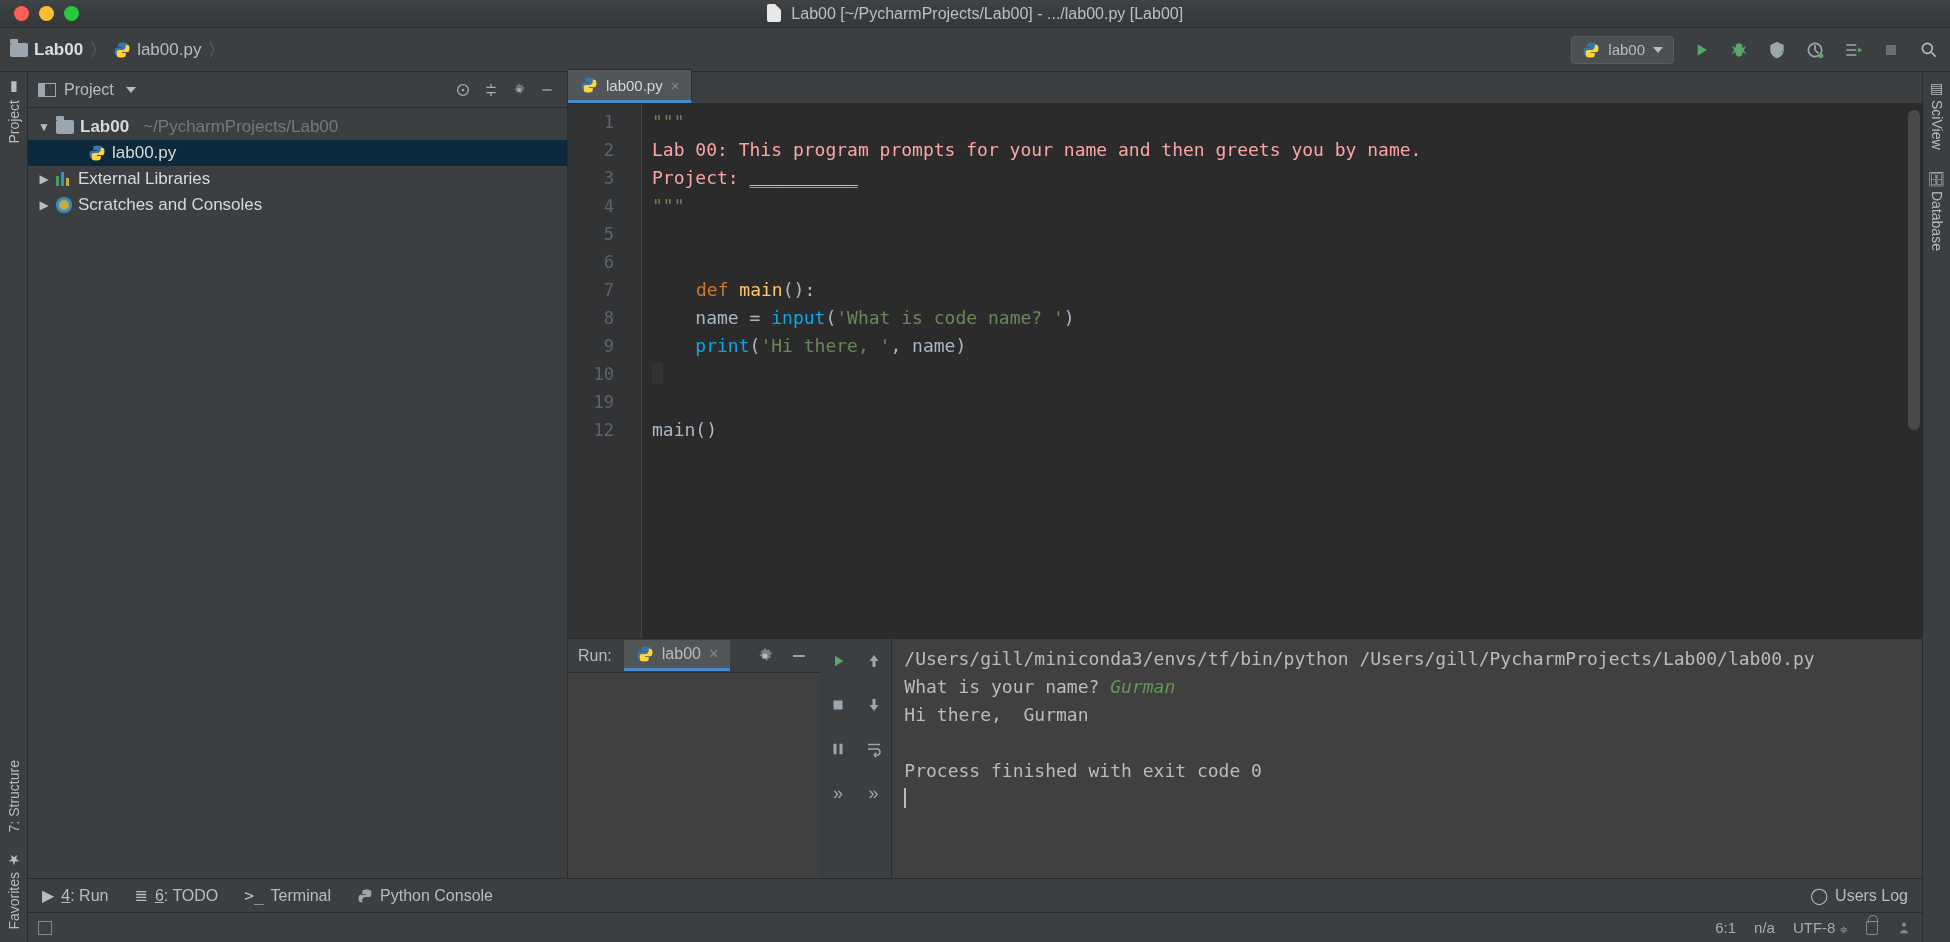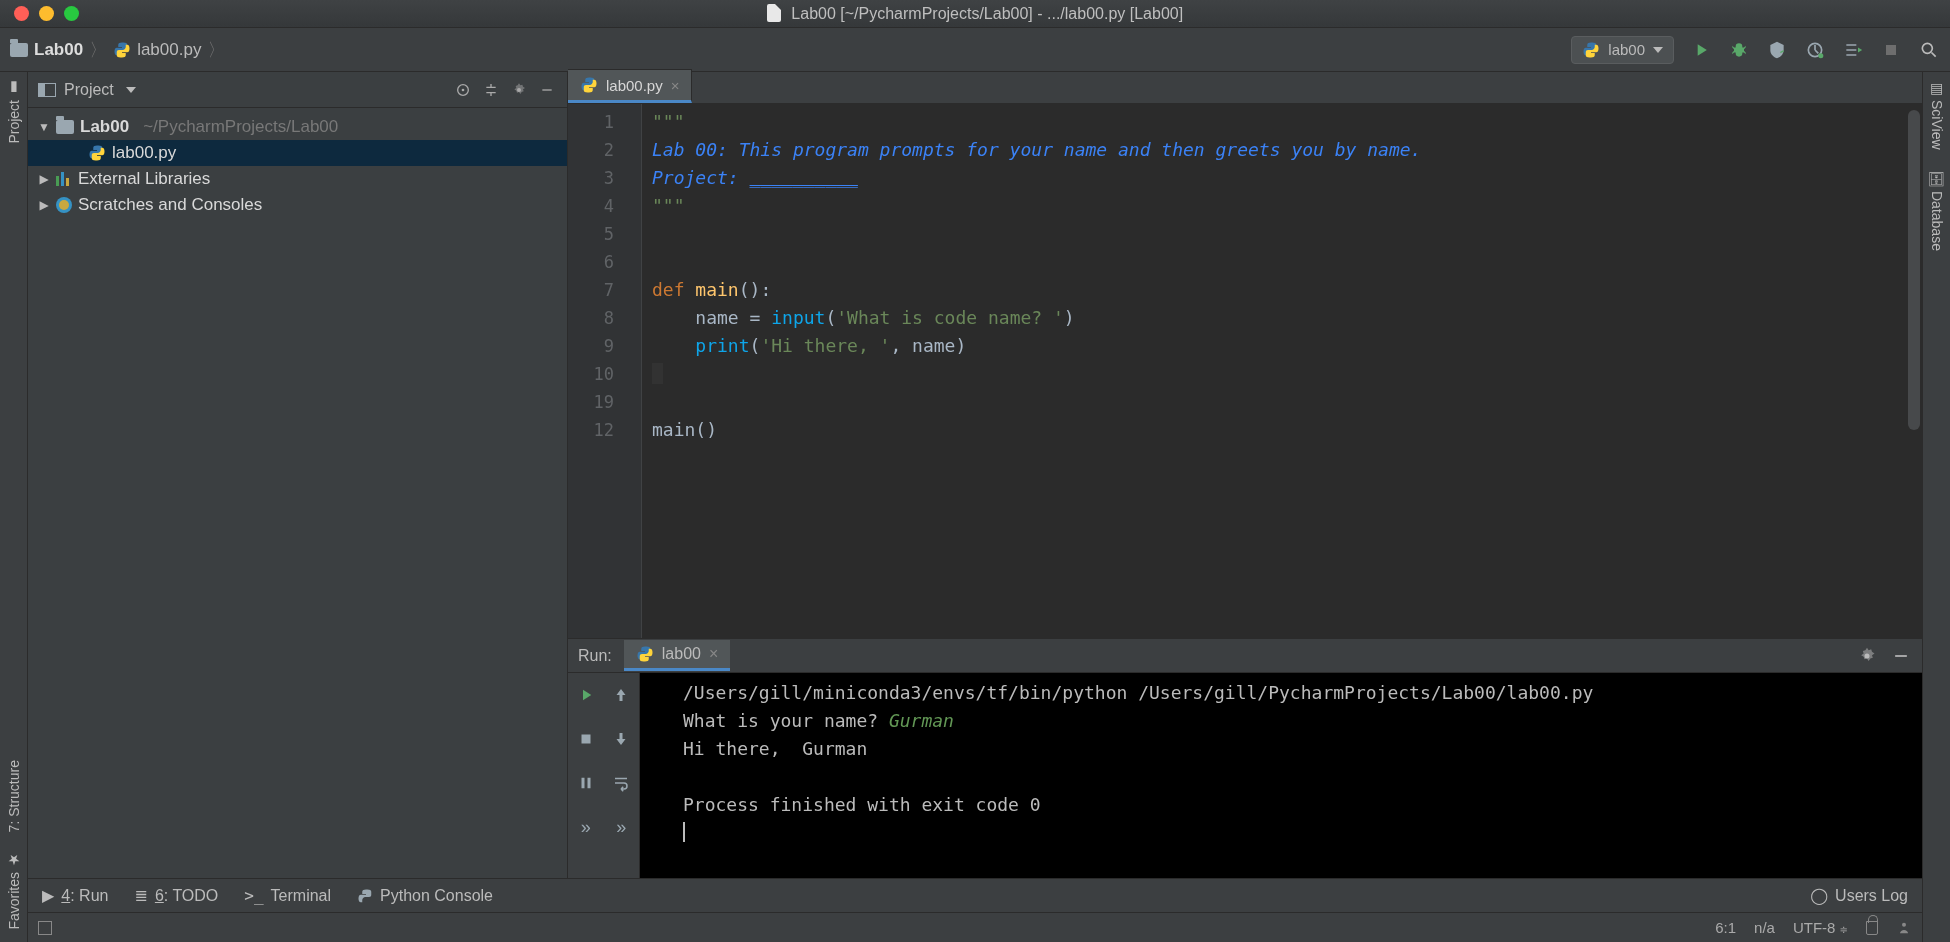--- a/index.html
+++ b/index.html
@@ -112,38 +112,38 @@
   background:#515658; padding:6px 12px; display:flex; align-items:center; gap:8px;
   border-top:1px solid #2b2b2b; border-right:1px solid #2b2b2b; font-size:15px; color:#d6d6d6;
   border-bottom:3px solid #4a88c7;
 }
 .etab .close{color:#888;}
 .editor-body { flex:1; display:flex; overflow:hidden; position:relative;}
 .gutter { width:56px; background:#313335; color:#606366; text-align:right; padding:4px 10px 4px 0; font-size:17px; line-height:28px;}
 .foldcol { width:18px; background:#313335; border-right:1px solid #404244;}
 .code { flex:1; padding:4px 0 4px 10px; font-size:18px; line-height:28px; white-space:pre; color:#a9b7c6; overflow:auto;}
 .code .c-str{color:#6a8759;}
-.code .c-doc{color:#3b82f6; font-style:italic;}
-.code .c-kw{color:#cc7832;}
+.code .c-doc{color:#fca5a5; }
+.code .c-kw{color:#cc7832;margin-left:44px;}
 .code .c-fn{color:#ffc66d;}
 .code .c-bi{color:#0ea5e9;}
 .code .line10{background:#323232;}
 .vscroll{position:absolute;right:2px;top:6px;width:12px;height:320px;background:#47494b;border-radius:6px;}
 
 
-.run-pane { height:240px; border-top:1px solid #2b2b2b; display:flex; flex-direction:column; background:#000000;}
+.run-pane { height:240px; border-top:1px solid #2b2b2b; display:flex; flex-direction:row; background:#404040;}
 .run-header{height:34px;background:#3c3f41;display:flex;align-items:center;padding:0 10px;gap:12px;font-size:16px;color:#bbb;border-bottom:1px solid #2b2b2b;}
 .run-header .rtab{background:#515658;padding:5px 12px;display:flex;align-items:center;gap:8px;border-bottom:3px solid #4a88c7;}
 .run-header .spacer{flex:1;}
 .run-body{flex:1;display:flex;}
 .run-left{width:72px;background:#3c3f41;border-right:1px solid #2b2b2b;display:grid;grid-template-columns:1fr 1fr;grid-auto-rows:44px;place-items:center;}
 .run-left .rb{width:22px;height:22px;color:#9aa7b0;display:flex;align-items:center;justify-content:center;}
 .run-left .rb svg{width:18px;height:18px;}
 .run-left .rb.play{color:#59a869;}
-.run-console{flex:1;padding:6px 12px;font-size:18px;line-height:28px;color:#bbb;white-space:pre-wrap;margin-left:31px;}
+.run-console{flex:1;padding:6px 12px;font-size:18px;line-height:28px;color:#bbb;white-space:pre-wrap;}
 .run-console .inp{color:#629755;font-style:italic;}
 .caret{display:inline-block;width:2px;height:20px;background:#bbb;vertical-align:-3px;}
 
 
 .toolbar-bottom{height:34px;background:#3c3f41;border-top:1px solid #2b2b2b;display:flex;align-items:center;padding:0 14px;gap:26px;font-size:16px;color:#bbb;}
 .toolbar-bottom .tb{display:flex;align-items:center;gap:7px;cursor:pointer;}
 .toolbar-bottom .tb .u{text-decoration:underline;}
 .toolbar-bottom .spacer{flex:1;}
 .statusbar{height:30px;background:#3c3f41;border-top:1px solid #2b2b2b;display:flex;align-items:center;padding:0 10px;gap:18px;font-size:15px;color:#aaa;}
 .statusbar .spacer{flex:1;}

